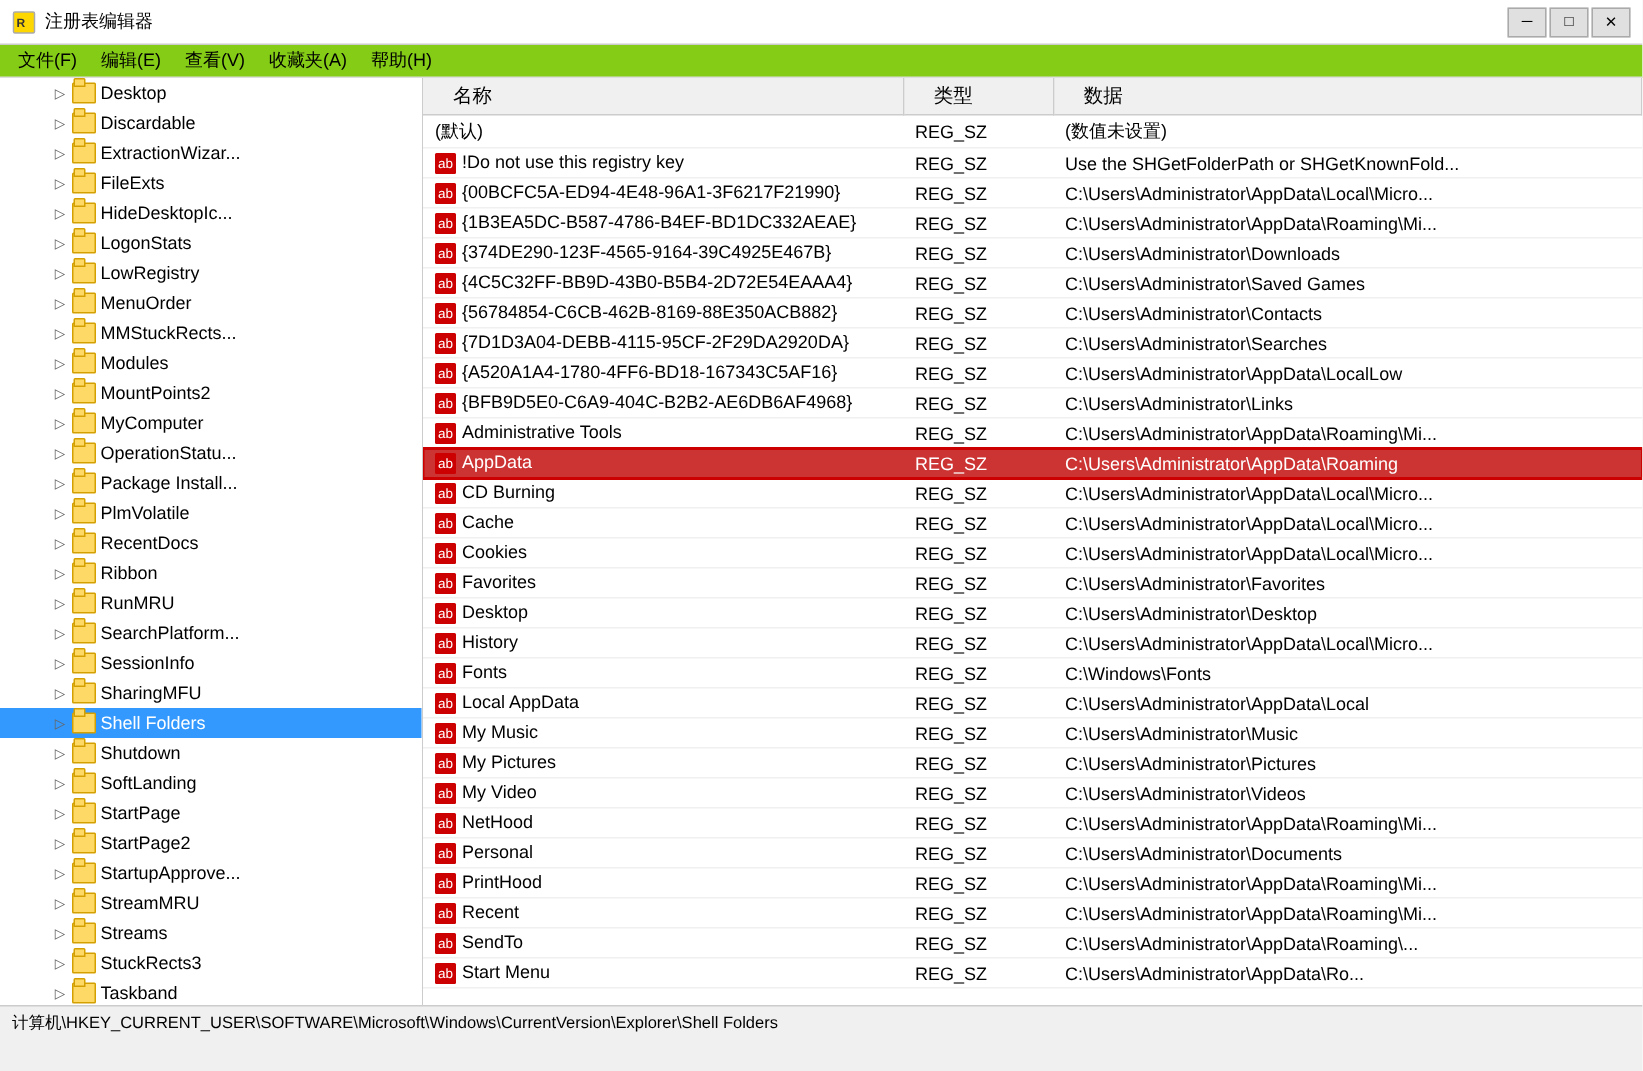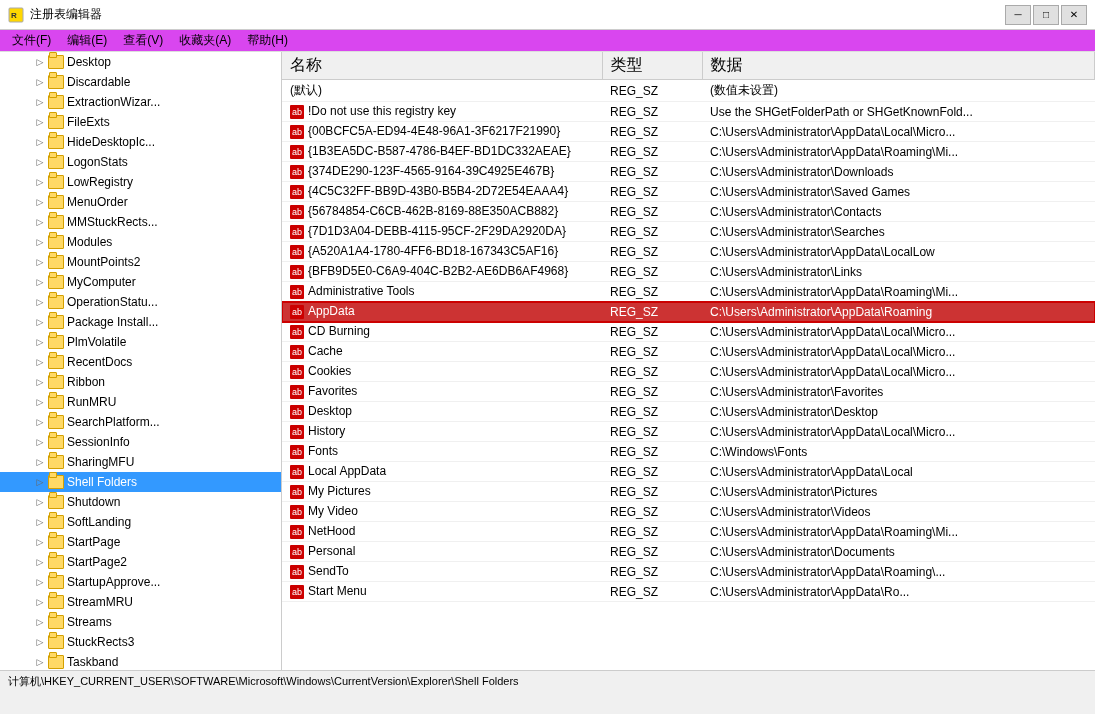--- a/index.html
+++ b/index.html
@@ -14,21 +14,21 @@
     .title-bar {
       background: #ffffff;
       height: 30px;
       display: flex;
       align-items: center;
       padding: 0 8px;
       border-bottom: 1px solid #ccc;
       gap: 6px;
     }
     .menu-bar {
-      background: #d946ef;
+      background: #84cc16;
       height: 22px;
       display: flex;
       align-items: center;
       padding: 0 4px;
       border-bottom: 1px solid #ddd;
     }
     .menu-item {
       padding: 2px 8px;
       font-size: 12px;
       color: #000;
@@ -108,23 +108,23 @@
     }
     .registry-table {
       width: 100%;
       border-collapse: collapse;
     }
     .registry-table thead tr {
       background: #f0f0f0;
     }
     .registry-table th {
       text-align: left;
-      padding: 3px 8px;
+      padding: 3px 20px;
       font-weight: normal;
-      font-size: 16px;
+      font-size: 13px;
       border-right: 1px solid #ccc;
       border-bottom: 1px solid #ccc;
       position: sticky;
       top: 0;
       background: #f0f0f0;
       white-space: nowrap;
     }
     .registry-table td {
       padding: 2px 8px;
       font-size: 12px;
@@ -456,38 +456,53 @@
               <td><span class="ab-icon">ab</span><span>Fonts</span></td>
               <td>REG_SZ</td>
               <td>C:\Windows\Fonts</td>
             </tr>
             <tr>
               <td><span class="ab-icon">ab</span><span>Local AppData</span></td>
               <td>REG_SZ</td>
               <td>C:\Users\Administrator\AppData\Local</td>
             </tr>
             <tr>
+              <td><span class="ab-icon">ab</span><span>My Music</span></td>
+              <td>REG_SZ</td>
+              <td>C:\Users\Administrator\Music</td>
+            </tr>
+            <tr>
               <td><span class="ab-icon">ab</span><span>My Pictures</span></td>
               <td>REG_SZ</td>
               <td>C:\Users\Administrator\Pictures</td>
             </tr>
             <tr>
               <td><span class="ab-icon">ab</span><span>My Video</span></td>
               <td>REG_SZ</td>
               <td>C:\Users\Administrator\Videos</td>
             </tr>
             <tr>
               <td><span class="ab-icon">ab</span><span>NetHood</span></td>
               <td>REG_SZ</td>
               <td>C:\Users\Administrator\AppData\Roaming\Mi...</td>
             </tr>
             <tr>
               <td><span class="ab-icon">ab</span><span>Personal</span></td>
               <td>REG_SZ</td>
               <td>C:\Users\Administrator\Documents</td>
+            </tr>
+            <tr>
+              <td><span class="ab-icon">ab</span><span>PrintHood</span></td>
+              <td>REG_SZ</td>
+              <td>C:\Users\Administrator\AppData\Roaming\Mi...</td>
+            </tr>
+            <tr>
+              <td><span class="ab-icon">ab</span><span>Recent</span></td>
+              <td>REG_SZ</td>
+              <td>C:\Users\Administrator\AppData\Roaming\Mi...</td>
             </tr>
             <tr>
               <td><span class="ab-icon">ab</span><span>SendTo</span></td>
               <td>REG_SZ</td>
               <td>C:\Users\Administrator\AppData\Roaming\...</td>
             </tr>
             <tr>
               <td><span class="ab-icon">ab</span><span>Start Menu</span></td>
               <td>REG_SZ</td>
               <td>C:\Users\Administrator\AppData\Ro...</td>

